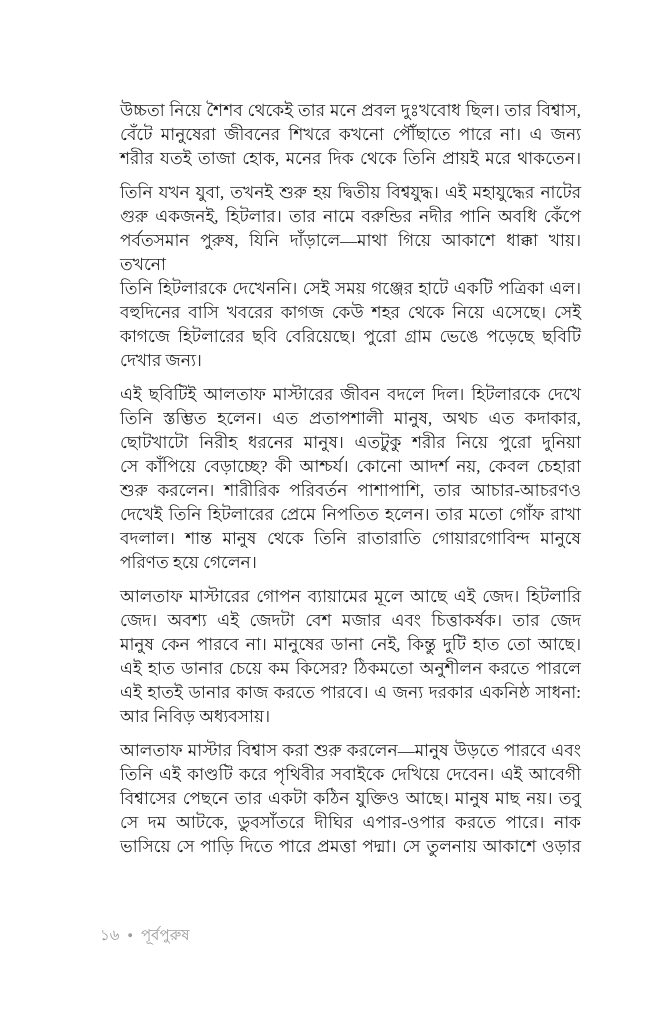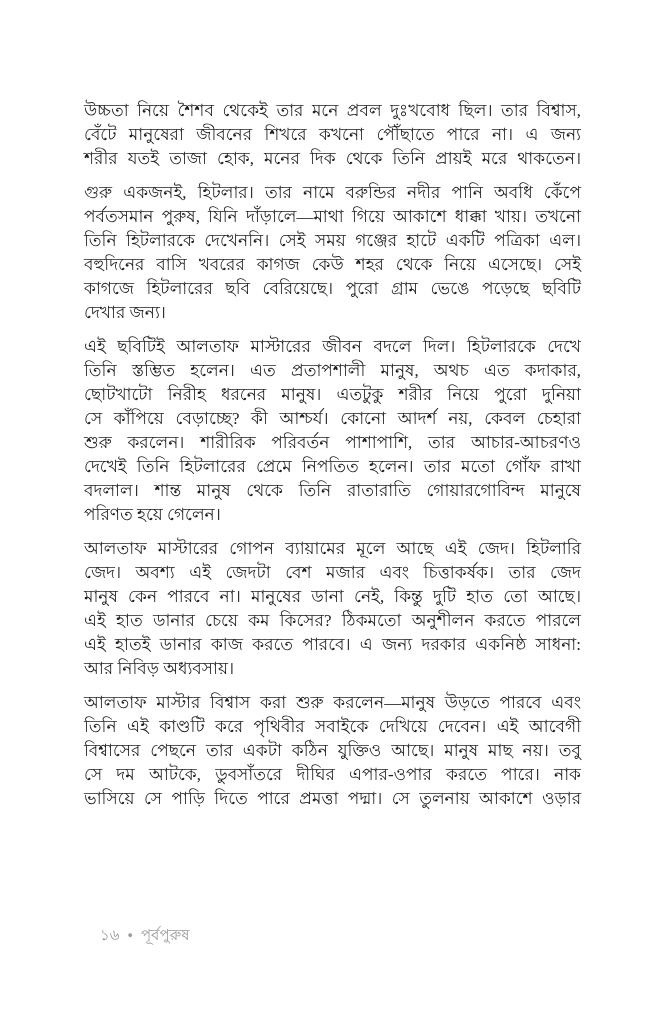--- a/index.html
+++ b/index.html
@@ -24,20 +24,21 @@
     width: 497px;
     color: #1f1f1f;
     font-size: 17px;
     line-height: 24px;
   }
   .para { margin: 0 0 10px 0; }
   .text-line {
     display: block;
     text-align: justify;
     text-align-last: justify;
+    margin-left: 36px;
   }
   .text-line--end {
     text-align: center;
     text-align-last: left;
   }
   .footer {
     position: absolute;
     left: 100px;
     top: 925px;
     display: flex;
@@ -60,20 +61,21 @@
 
   <div class="text-block">
 
     <p class="para">
       <span class="text-line">উচ্চতা নিয়ে শৈশব থেকেই তার মনে প্রবল দুঃখবোধ ছিল। তার বিশ্বাস,</span>
       <span class="text-line">বেঁটে মানুষেরা জীবনের শিখরে কখনো পৌঁছাতে পারে না। এ জন্য</span>
       <span class="text-line">শরীর যতই তাজা হোক, মনের দিক থেকে তিনি প্রায়ই মরে থাকতেন।</span>
     </p>
 
     <p class="para">
+      <span class="text-line">তিনি যখন যুবা, তখনই শুরু হয় দ্বিতীয় বিশ্বযুদ্ধ। এই মহাযুদ্ধের নাটের</span>
       <span class="text-line">গুরু একজনই, হিটলার। তার নামে বরুন্ডির নদীর পানি অবধি কেঁপে</span>
       <span class="text-line">পর্বতসমান পুরুষ, যিনি দাঁড়ালে—মাথা গিয়ে আকাশে ধাক্কা খায়। তখনো</span>
       <span class="text-line">তিনি হিটলারকে দেখেননি। সেই সময় গঞ্জের হাটে একটি পত্রিকা এল।</span>
       <span class="text-line">বহুদিনের বাসি খবরের কাগজ কেউ শহর থেকে নিয়ে এসেছে। সেই</span>
       <span class="text-line">কাগজে হিটলারের ছবি বেরিয়েছে। পুরো গ্রাম ভেঙে পড়েছে ছবিটি</span>
       <span class="text-line text-line--end">দেখার জন্য।</span>
     </p>
 
     <p class="para">
       <span class="text-line">এই ছবিটিই আলতাফ মাস্টারের জীবন বদলে দিল। হিটলারকে দেখে</span>

